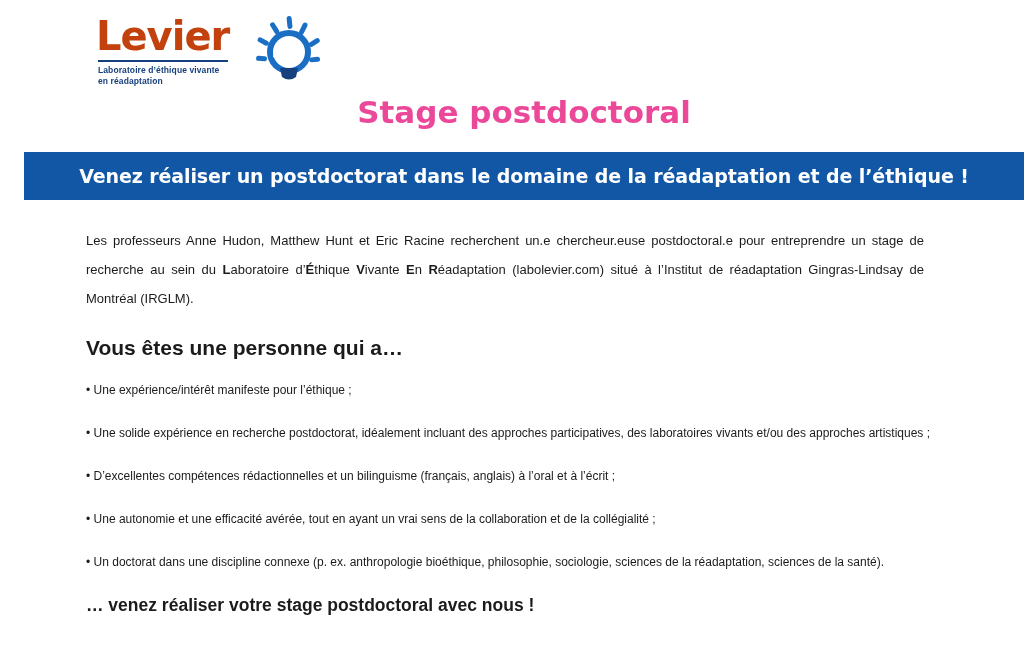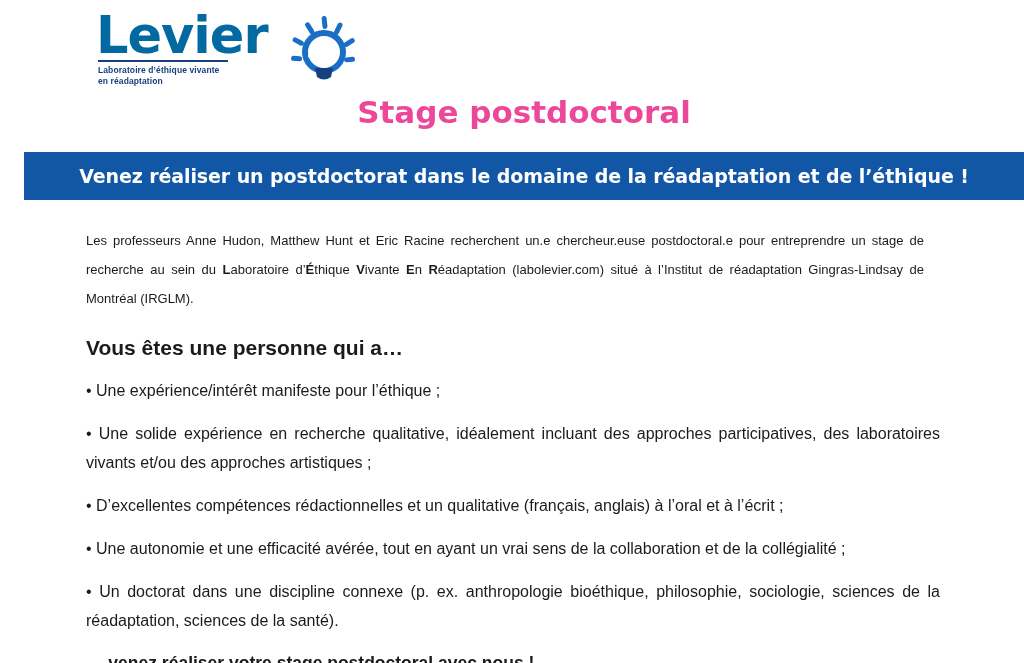--- a/index.html
+++ b/index.html
@@ -29,25 +29,24 @@
     align-items: flex-start;
   }
   .logo-text-block {
     display: flex;
     flex-direction: column;
     justify-content: flex-start;
   }
   .logo-word {
     font-family: "DejaVu Sans", sans-serif;
     font-weight: bold;
-    font-size: 51px;
+    font-size: 40px;
     letter-spacing: -1px;
-    color: #0369a1;
+    color: #c2410c;
     line-height: 44px;
-    text-align: center;
   }
   .logo-rule {
     width: 130px;
     height: 2px;
     background: #17407e;
     margin: 2px 0 3px 2px;
   }
   .logo-sub {
     font-family: "Liberation Sans", sans-serif;
     font-size: 8.5px;
@@ -112,21 +111,21 @@
     margin-bottom: 20px;
   }
   .subhead {
     font-weight: bold;
     font-size: 21px;
     line-height: 29px;
     margin: 0 0 14px 0;
     color: #1b1b1b;
   }
   .bullet {
-    font-size: 16px;
+    font-size: 12px;
     line-height: 29px;
     color: #1b1b1b;
     margin: 0 0 14px 0;
     text-align: justify;
   }
   .closing {
     font-weight: bold;
     font-size: 17.5px;
     line-height: 29px;
     margin: 4px 0 0 0;
@@ -175,20 +174,20 @@
   <div class="banner-text">Venez réaliser un postdoctorat dans le domaine de la réadaptation et de l’éthique !</div>
 </div>
 
 <div class="content">
   <p class="para lead"><span>Les professeurs Anne Hudon, Matthew Hunt et Eric Racine recherchent un.e chercheur.euse postdoctoral.e pour entreprendre un stage de recherche au sein du </span><b>L</b><span>aboratoire d’</span><b>É</b><span>thique </span><b>V</b><span>ivante </span><b>E</b><span>n </span><b>R</b><span>éadaptation (labolevier.com) situé à l’Institut de réadaptation Gingras-Lindsay de Montréal (IRGLM).</span></p>
 
   <p class="subhead">Vous êtes une personne qui a…</p>
 
   <div>
     <p class="bullet">• Une expérience/intérêt manifeste pour l’éthique ;</p>
-    <p class="bullet">• Une solide expérience en recherche qualitative, idéalement incluant des approches participatives, des laboratoires vivants et/ou des approches artistiques ;</p>
-    <p class="bullet">• D’excellentes compétences rédactionnelles et un qualitative (français, anglais) à l’oral et à l’écrit ;</p>
+    <p class="bullet">• Une solide expérience en recherche postdoctorat, idéalement incluant des approches participatives, des laboratoires vivants et/ou des approches artistiques ;</p>
+    <p class="bullet">• D’excellentes compétences rédactionnelles et un bilinguisme (français, anglais) à l’oral et à l’écrit ;</p>
     <p class="bullet">• Une autonomie et une efficacité avérée, tout en ayant un vrai sens de la collaboration et de la collégialité ;</p>
     <p class="bullet">• Un doctorat dans une discipline connexe (p. ex. anthropologie bioéthique, philosophie, sociologie, sciences de la réadaptation, sciences de la santé).</p>
   </div>
 
   <p class="closing">… venez réaliser votre stage postdoctoral avec nous !</p>
 </div>
 
 </body></html>

